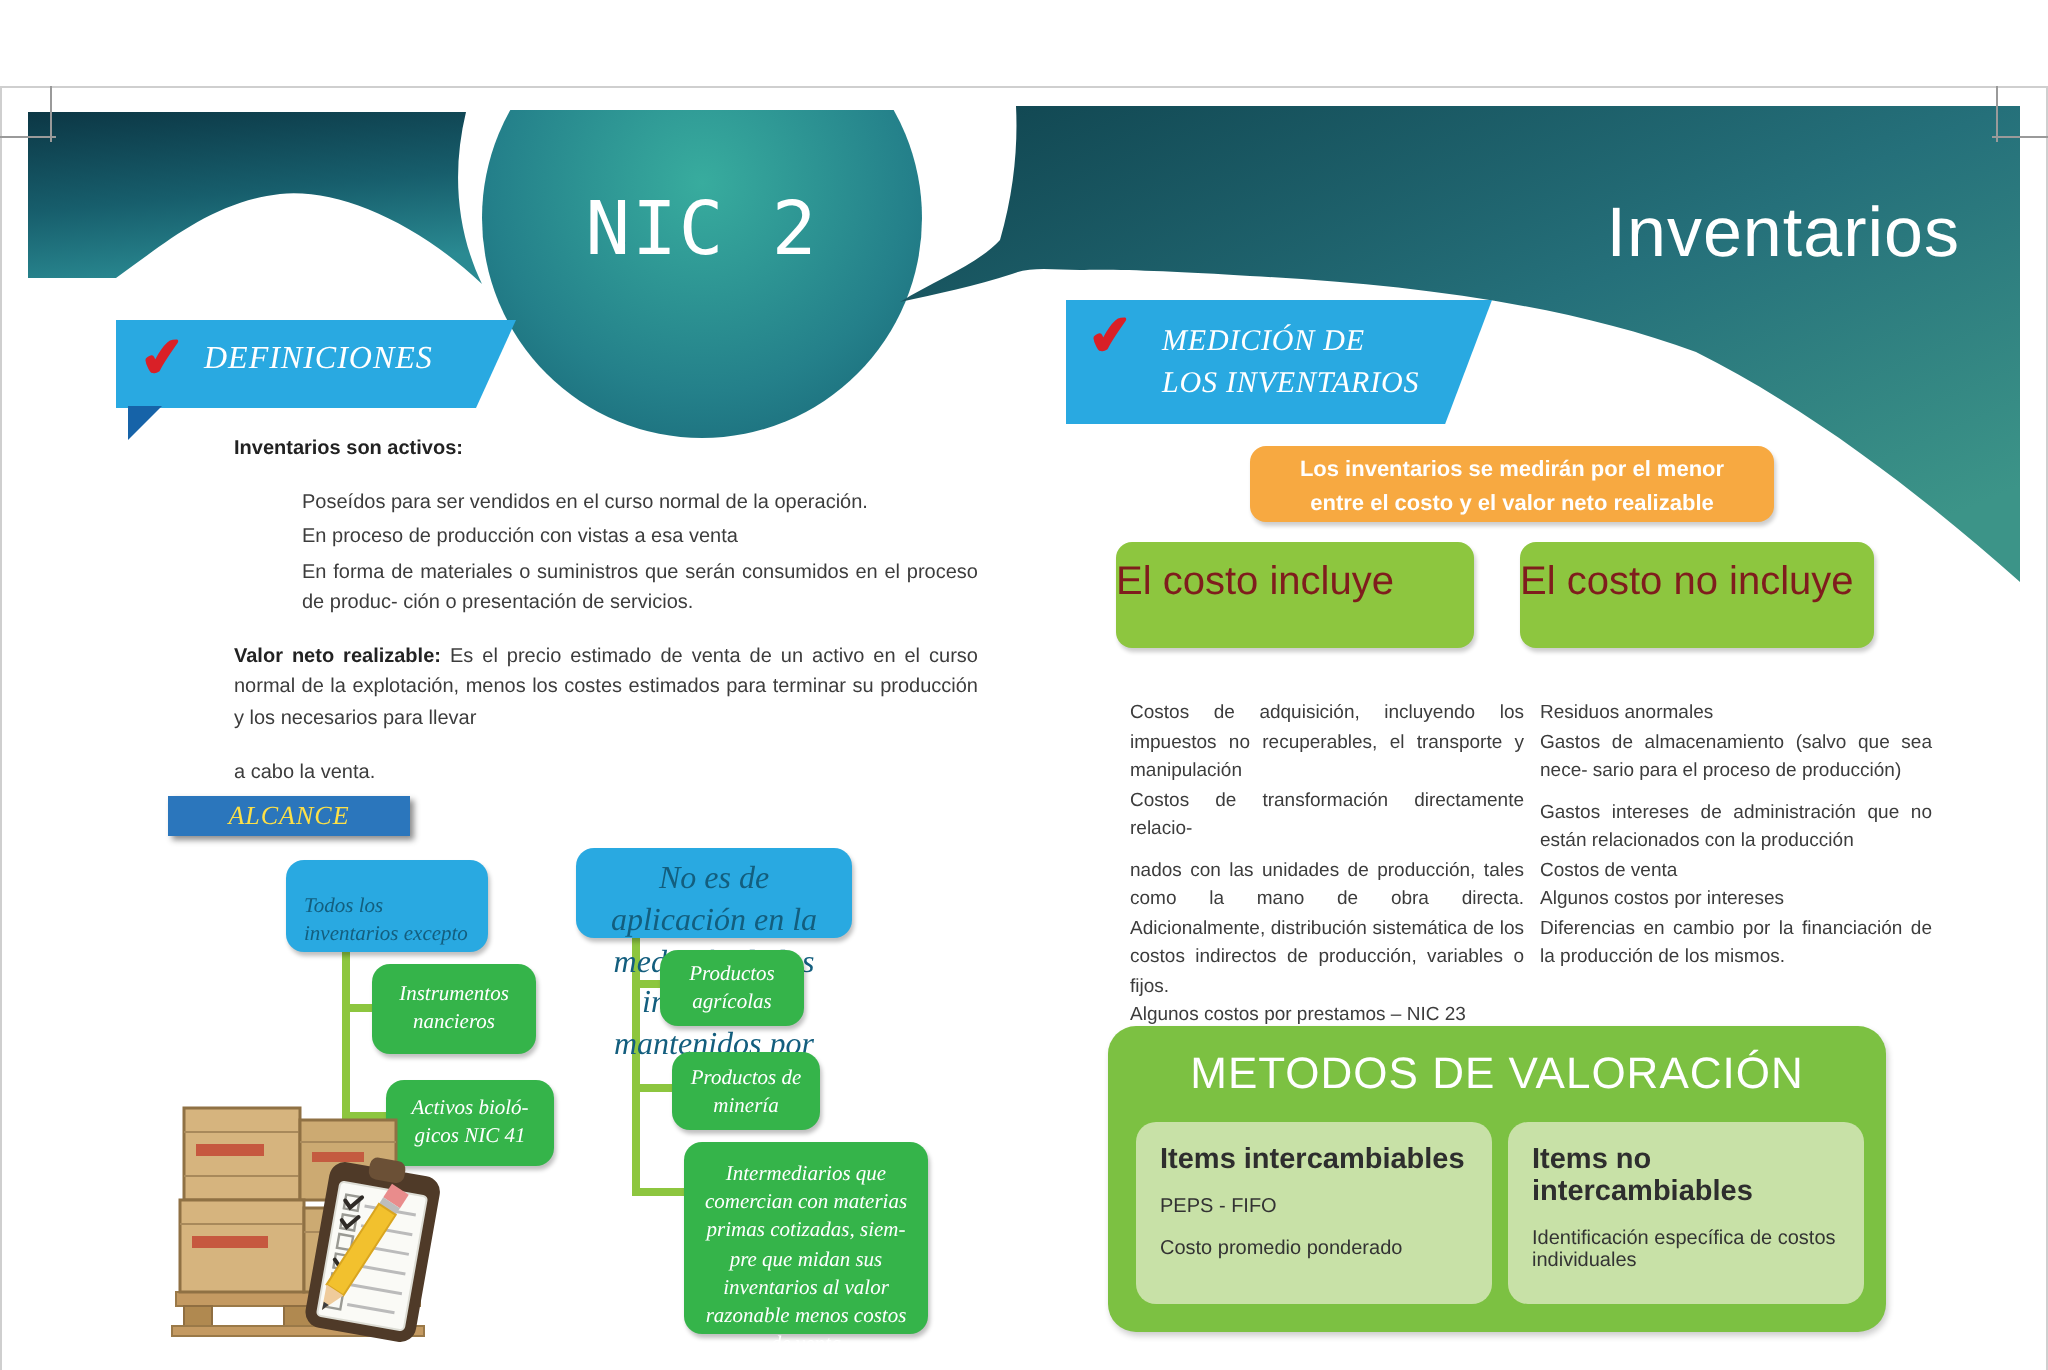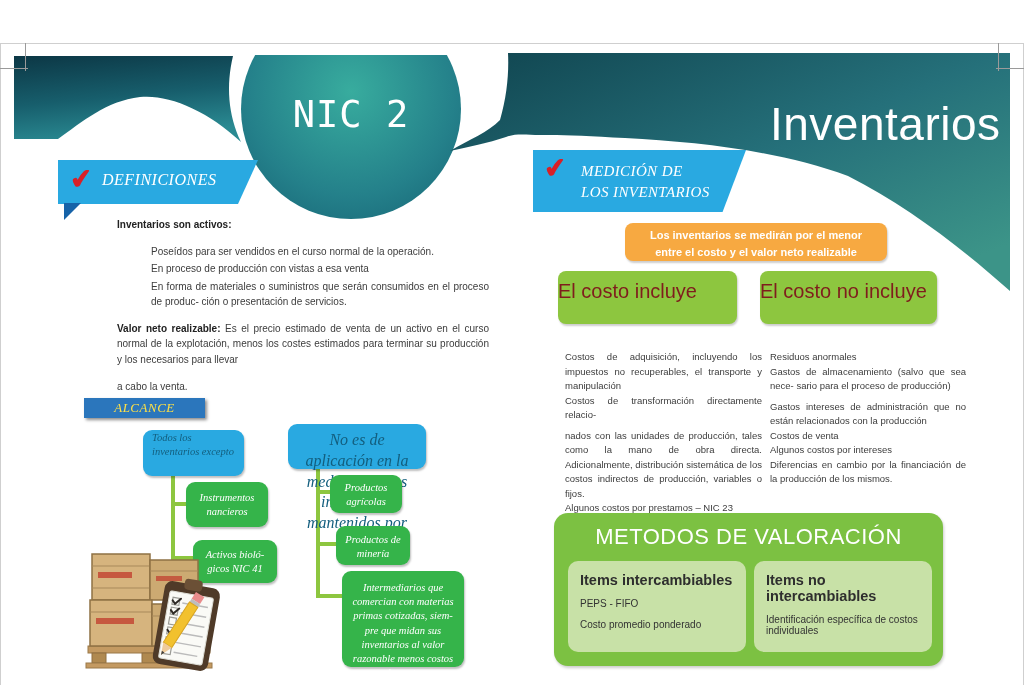--- a/index.html
+++ b/index.html
@@ -10,21 +10,21 @@
   .abs{position:absolute;}
   
   .cropmark{position:absolute;background:#9a9a9a;}
   
   .nic-title{
     left:285px;top:50px;width:132px;text-align:center;color:#fff;
     font-family:"DejaVu Sans Mono",monospace;font-size:37px;letter-spacing:1px;
   }
   .inv-title{
     left:770px;top:54px;width:210px;text-align:right;color:#fff;
-    font-size:46px;letter-spacing:0.5px;
+    font-size:35px;letter-spacing:0.5px;
   }
   
   .ribbon{
     background:var(--accent-blue);
     filter:drop-shadow(3px 3px 2px rgba(0,0,0,.35));
     clip-path:polygon(0 0,100% 0,90% 100%,0 100%);
     color:#fff;font-family:"Liberation Serif",serif;font-style:italic;
   }
   .ribbon .check{
     position:absolute;color:var(--check-red);font-size:27px;font-weight:bold;
@@ -156,21 +156,21 @@
       <p class="valor"><b>Valor neto realizable:</b> <span>Es el precio estimado de venta de un activo en el curso normal de la explotación, menos los costes estimados para terminar su producción y los necesarios para llevar</span></p>
       <p class="tail">a cabo la venta.</p>
     </div>
 
     <div class="abs alcance">ALCANCE</div>
 
     <div class="abs conn" style="left:171px;top:430px;width:4px;height:87px;"></div>
     <div class="abs conn" style="left:171px;top:459px;width:20px;height:4px;"></div>
     <div class="abs conn" style="left:171px;top:513px;width:27px;height:4px;"></div>
 
-    <div class="abs flowbox flow-blue" style="left:143px;top:387px;width:101px;height:46px;padding:1px 9px;font-size:10.5px;line-height:1.3;">Todos los inventarios excepto</div>
+    <div class="abs flowbox flow-blue" style="left:143px;top:387px;width:101px;height:46px;padding:17px 9px;font-size:10.5px;line-height:1.3;">Todos los inventarios excepto</div>
     <div class="abs flowbox flow-green" style="left:186px;top:439px;width:82px;height:45px;padding:9px 6px;font-size:10.5px;line-height:1.3;text-align:center;">Instrumentos nancieros</div>
     <div class="abs flowbox flow-green" style="left:193px;top:497px;width:84px;height:43px;padding:8px 8px;font-size:10.5px;line-height:1.3;text-align:center;">Activos bioló- gicos NIC 41</div>
 
     <div class="abs conn" style="left:316px;top:424px;width:4px;height:131px;"></div>
     <div class="abs conn" style="left:316px;top:447px;width:18px;height:4px;"></div>
     <div class="abs conn" style="left:316px;top:499px;width:24px;height:4px;"></div>
     <div class="abs conn" style="left:316px;top:551px;width:30px;height:4px;"></div>
 
     <div class="abs flowbox flow-blue" style="left:288px;top:381px;width:138px;height:45px;padding:6px 8px;font-size:16px;line-height:1.3;text-align:center;">No es de aplicación en la medición de los inventarios mantenidos por</div>
     <div class="abs flowbox flow-green" style="left:330px;top:432px;width:72px;height:38px;padding:6px 6px;font-size:10.5px;line-height:1.3;text-align:center;">Productos agrícolas</div>

